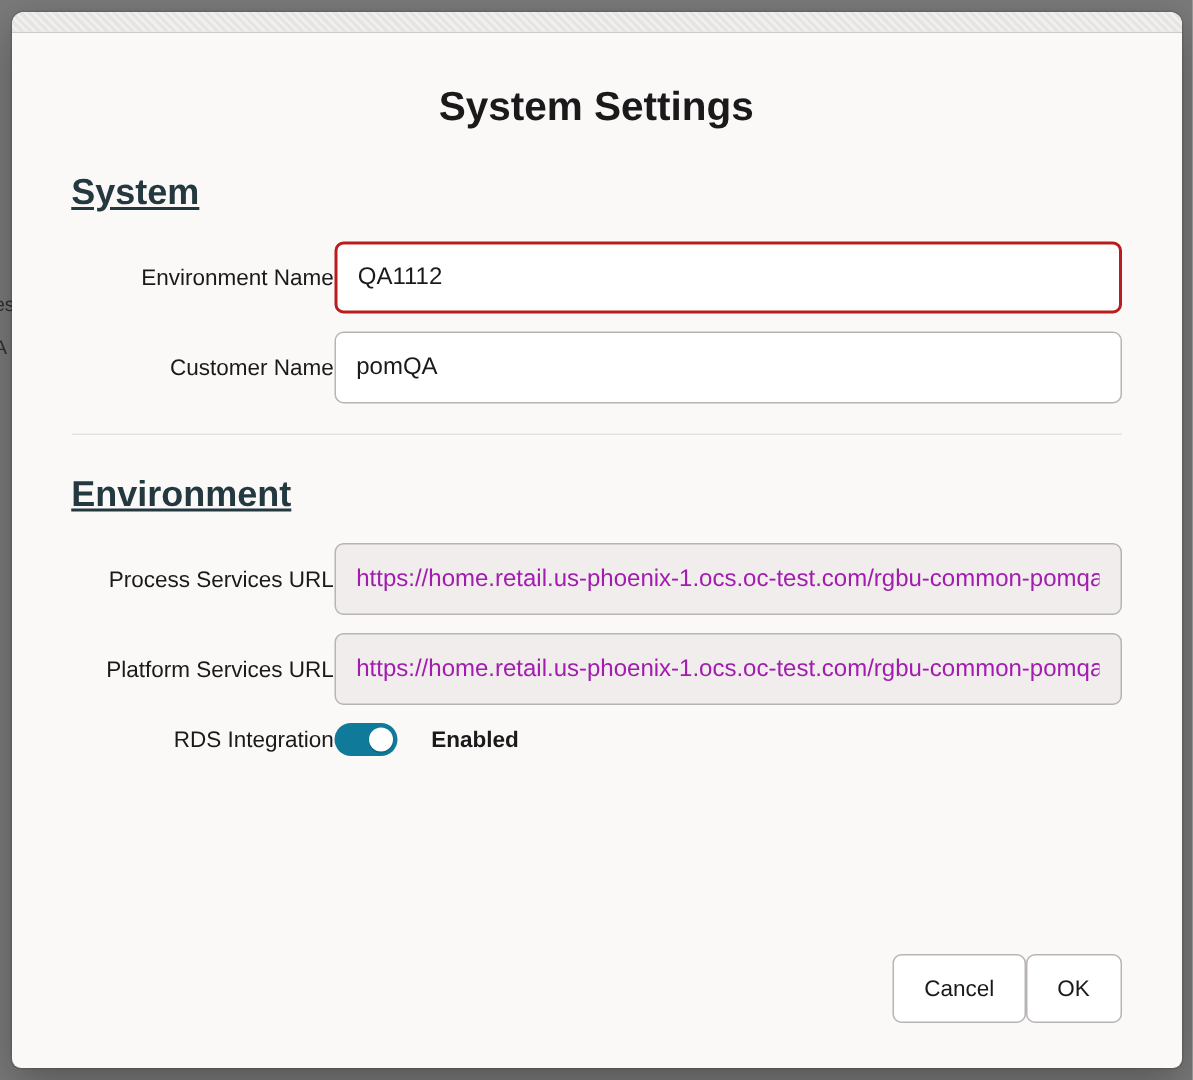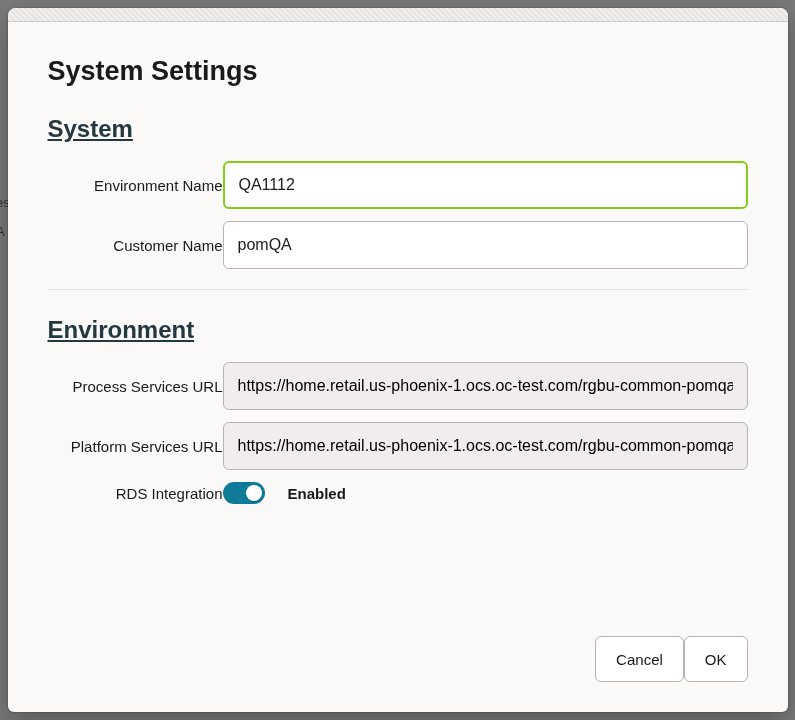--- a/index.html
+++ b/index.html
@@ -34,20 +34,21 @@
   .modal-body {
     padding: 34px 40px 20px 40px;
     flex: 1;
     overflow: auto;
   }
   .modal-title {
     font-size: 27px;
     font-weight: 800;
     color: #1a1a1a;
     margin: 0 0 28px 0;
+    text-align: center;
   }
   .section-title {
     font-size: 24px;
     font-weight: 800;
     color: #24383f;
     margin: 0 0 18px 0;
     text-decoration: underline;
   }
   .form-row {
     display: flex;
@@ -72,25 +73,25 @@
     height: 48px;
     padding: 0 14px;
     font-size: 16px;
     color: #1a1a1a;
     border: 1px solid #b9b4b4;
     border-radius: 6px;
     background: #fff;
     outline: none;
   }
   input.text-input.focused {
-    border: 2px solid #84cc16;
+    border: 2px solid #b91c1c;
   }
   input.text-input:disabled {
     background: #f0edec;
-    color: #000000;
+    color: #a21caf;
   }
   .divider {
     border: none;
     border-top: 1px solid #e6e2e1;
     margin: 20px 0 26px 0;
   }
   
   .switch {
     width: 42px; height: 22px;
     background: #0f7a99;

